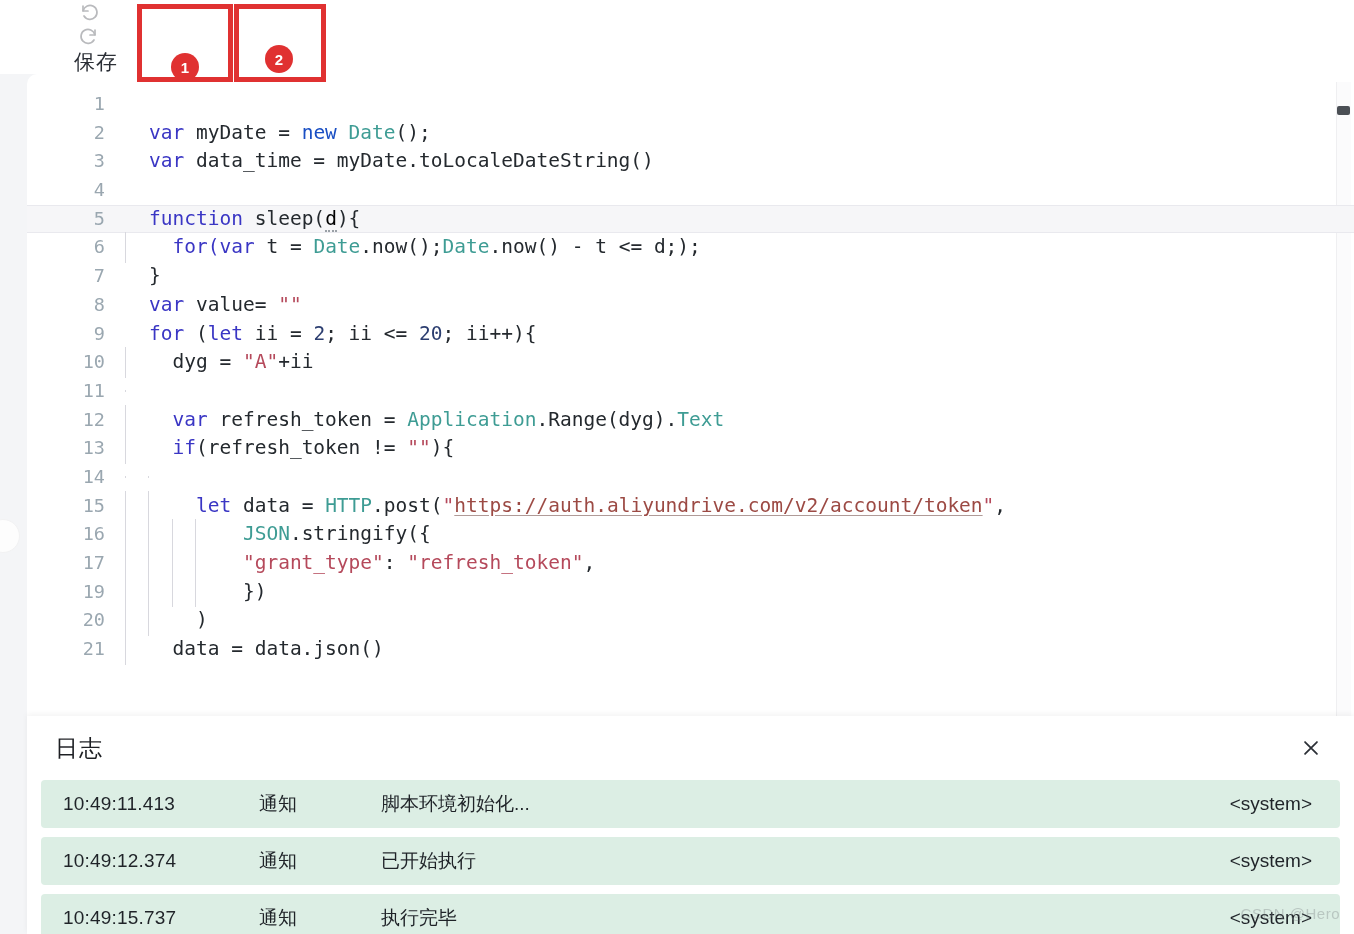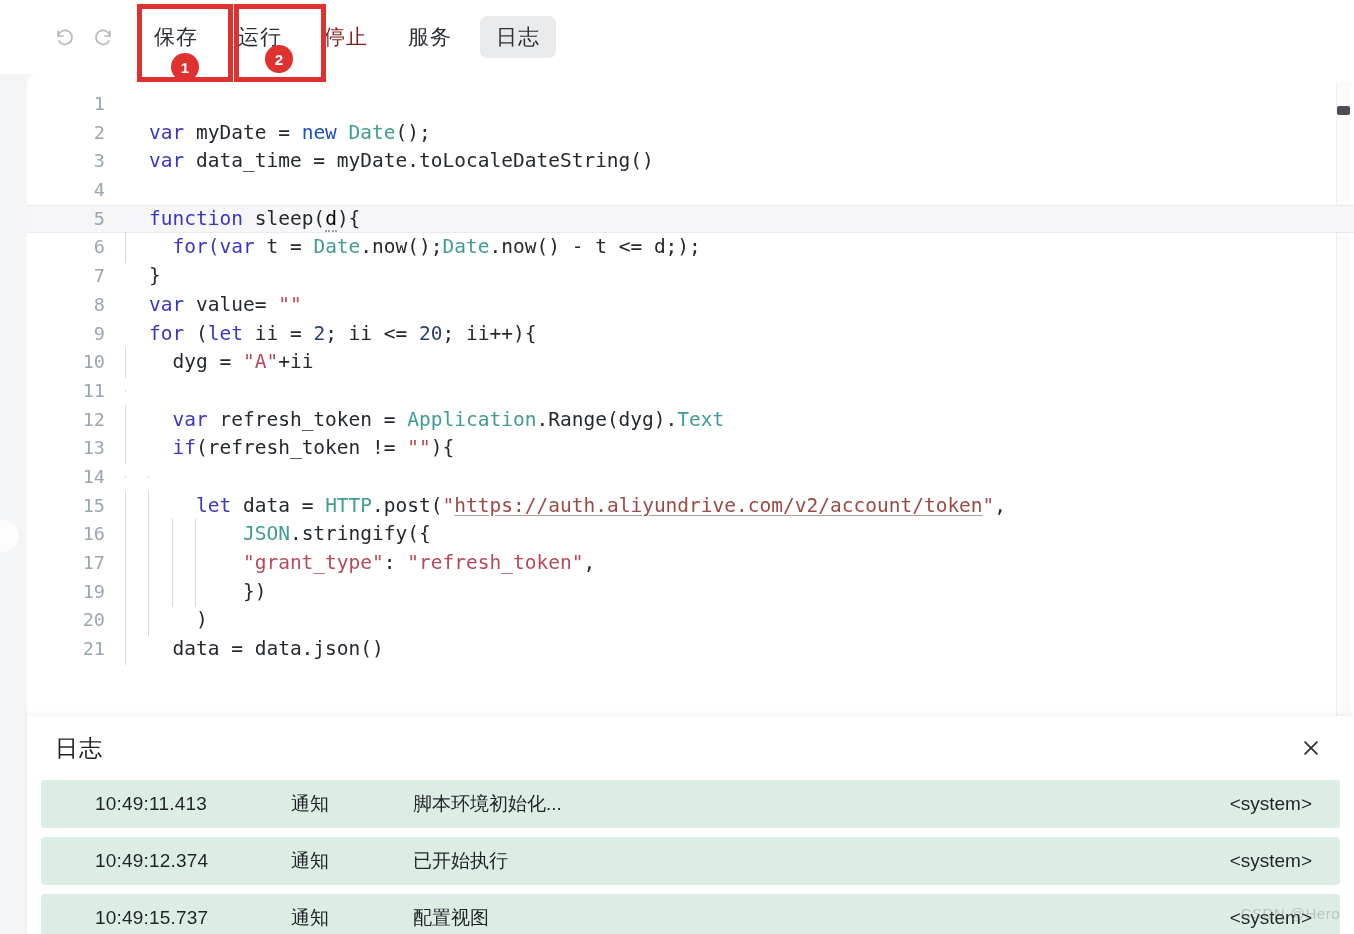--- a/index.html
+++ b/index.html
@@ -25,21 +25,21 @@
     position: absolute;
     top: 0; left: 0;
     width: 1354px;
     height: 74px;
     background: #ffffff;
     display: flex;
     align-items: center;
     padding: 0 18px 0 44px;
   }
 
-  .tb-left { display: flex; align-items: center; height: 100%; }
+  .tb-left { display: flex; align-items: center; height: 100%; flex-direction: column; }
   .tb-right { margin-left: auto; display: flex; align-items: center; gap: 26px; padding-right: 4px; }
 
   .icon-btn {
     width: 40px; height: 40px;
     display: flex; align-items: center; justify-content: center;
     color: #b9babd;
     border-radius: 5px;
   }
   .icon-btn svg { display: block; }
 
@@ -197,21 +197,21 @@
     display: flex;
     align-items: center;
     height: 48px;
     margin-bottom: 9px;
     background: #dceee4;
     border-radius: 4px;
     font-size: 19px;
     color: #1f2328;
     padding: 0 22px 0 22px;
   }
-  .lr-time { width: 196px; flex: 0 0 196px; letter-spacing: .2px; margin-left: 32px; }
+  .lr-time { width: 196px; flex: 0 0 196px; letter-spacing: .2px; }
   .lr-level { width: 122px; flex: 0 0 122px; }
   .lr-msg { flex: 1; }
   .lr-src { margin-left: auto; padding-right: 6px; }
 
   
   .ghost {
     position: absolute;
     left: -14px; top: 519px;
     width: 34px; height: 34px;
     border-radius: 50%;
@@ -317,20 +317,20 @@
         </div>
         <div class="log-row">
           <div class="lr-time">10:49:12.374</div>
           <div class="lr-level">通知</div>
           <div class="lr-msg">已开始执行</div>
           <div class="lr-src">&lt;system&gt;</div>
         </div>
         <div class="log-row">
           <div class="lr-time">10:49:15.737</div>
           <div class="lr-level">通知</div>
-          <div class="lr-msg">配置视图</div>
+          <div class="lr-msg">执行完毕</div>
           <div class="lr-src">&lt;system&gt;</div>
         </div>
       </div>
   </div>
 
   <div class="watermark">CSDN @Hero</div>
 </div>
 
 </body></html>

